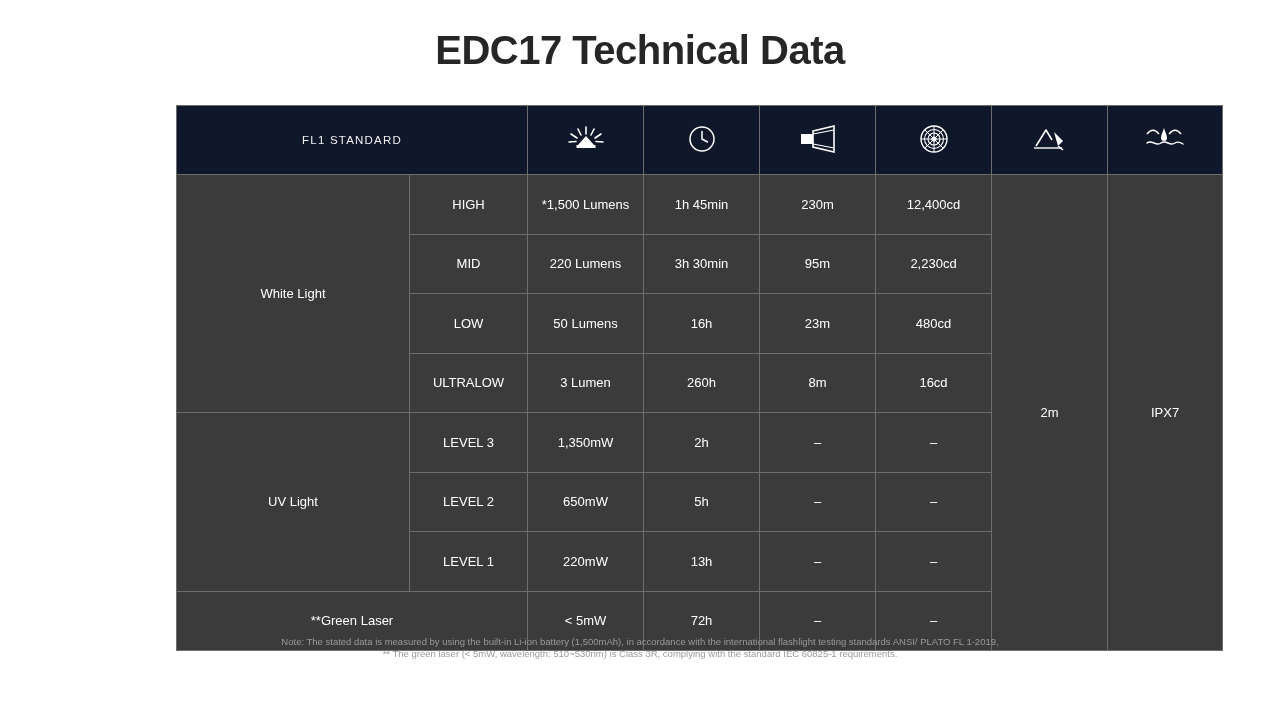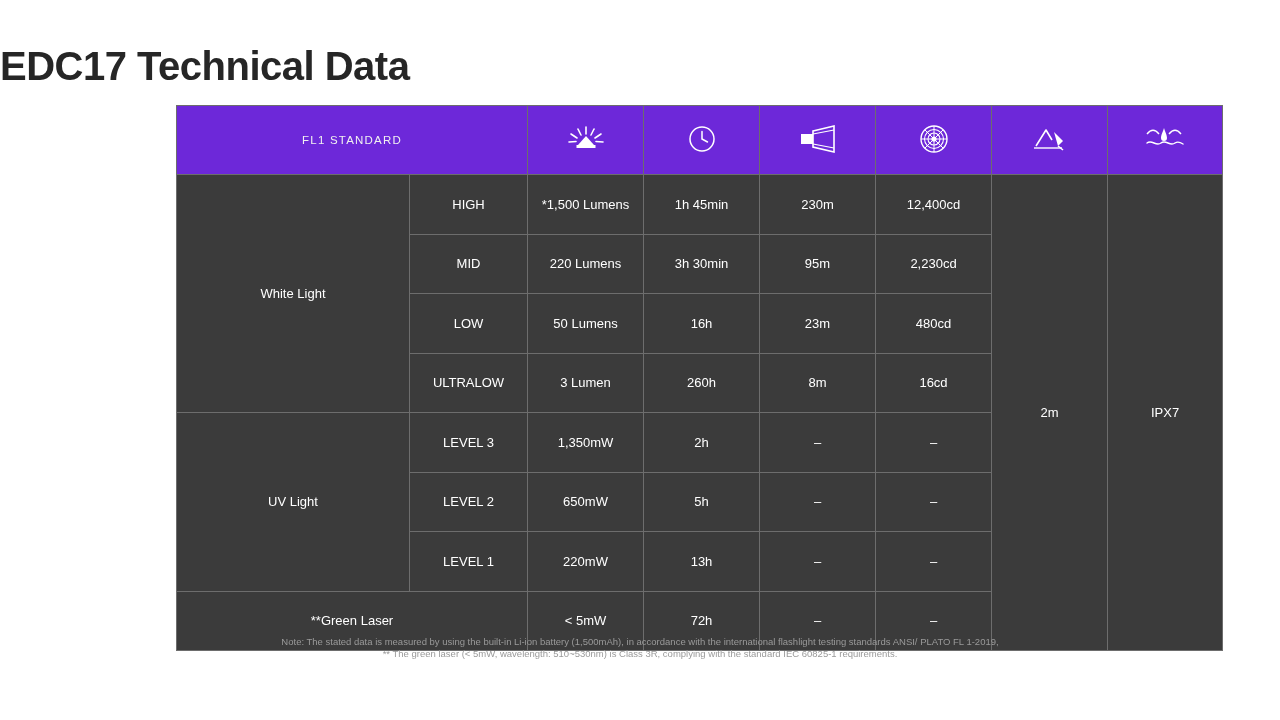--- a/index.html
+++ b/index.html
@@ -13,26 +13,27 @@
     font-family: "Liberation Sans", sans-serif;
     color: #2b2b2b;
     overflow: hidden;
   }
   .page {
     position: relative;
     width: 1280px;
     height: 720px;
   }
   .title {
+    text-align: center;
     font-size: 40px;
     font-weight: bold;
     letter-spacing: -0.5px;
     color: #262626;
     margin: 0;
-    padding-top: 44px;
+    padding-top: 28px;
   }
   .table-wrap {
     position: absolute;
     left: 176px;
     top: 105px;
     width: 928px;
   }
   table.spec {
     border-collapse: collapse;
     width: 928px;
@@ -40,21 +41,21 @@
   }
   table.spec td, table.spec th {
     border: 1px solid #6d6d6d;
     color: #ffffff;
     font-weight: normal;
     text-align: center;
     vertical-align: middle;
     font-size: 13px;
   }
   thead th {
-    background: #6d28d9;
+    background: #0f172a;
     height: 66px;
     border-color: #8a8a8a;
   }
   thead th.fl1 {
     font-size: 11.5px;
     letter-spacing: 1.2px;
     color: #f0f0f0;
   }
   tbody td {
     background: #3b3b3b;

